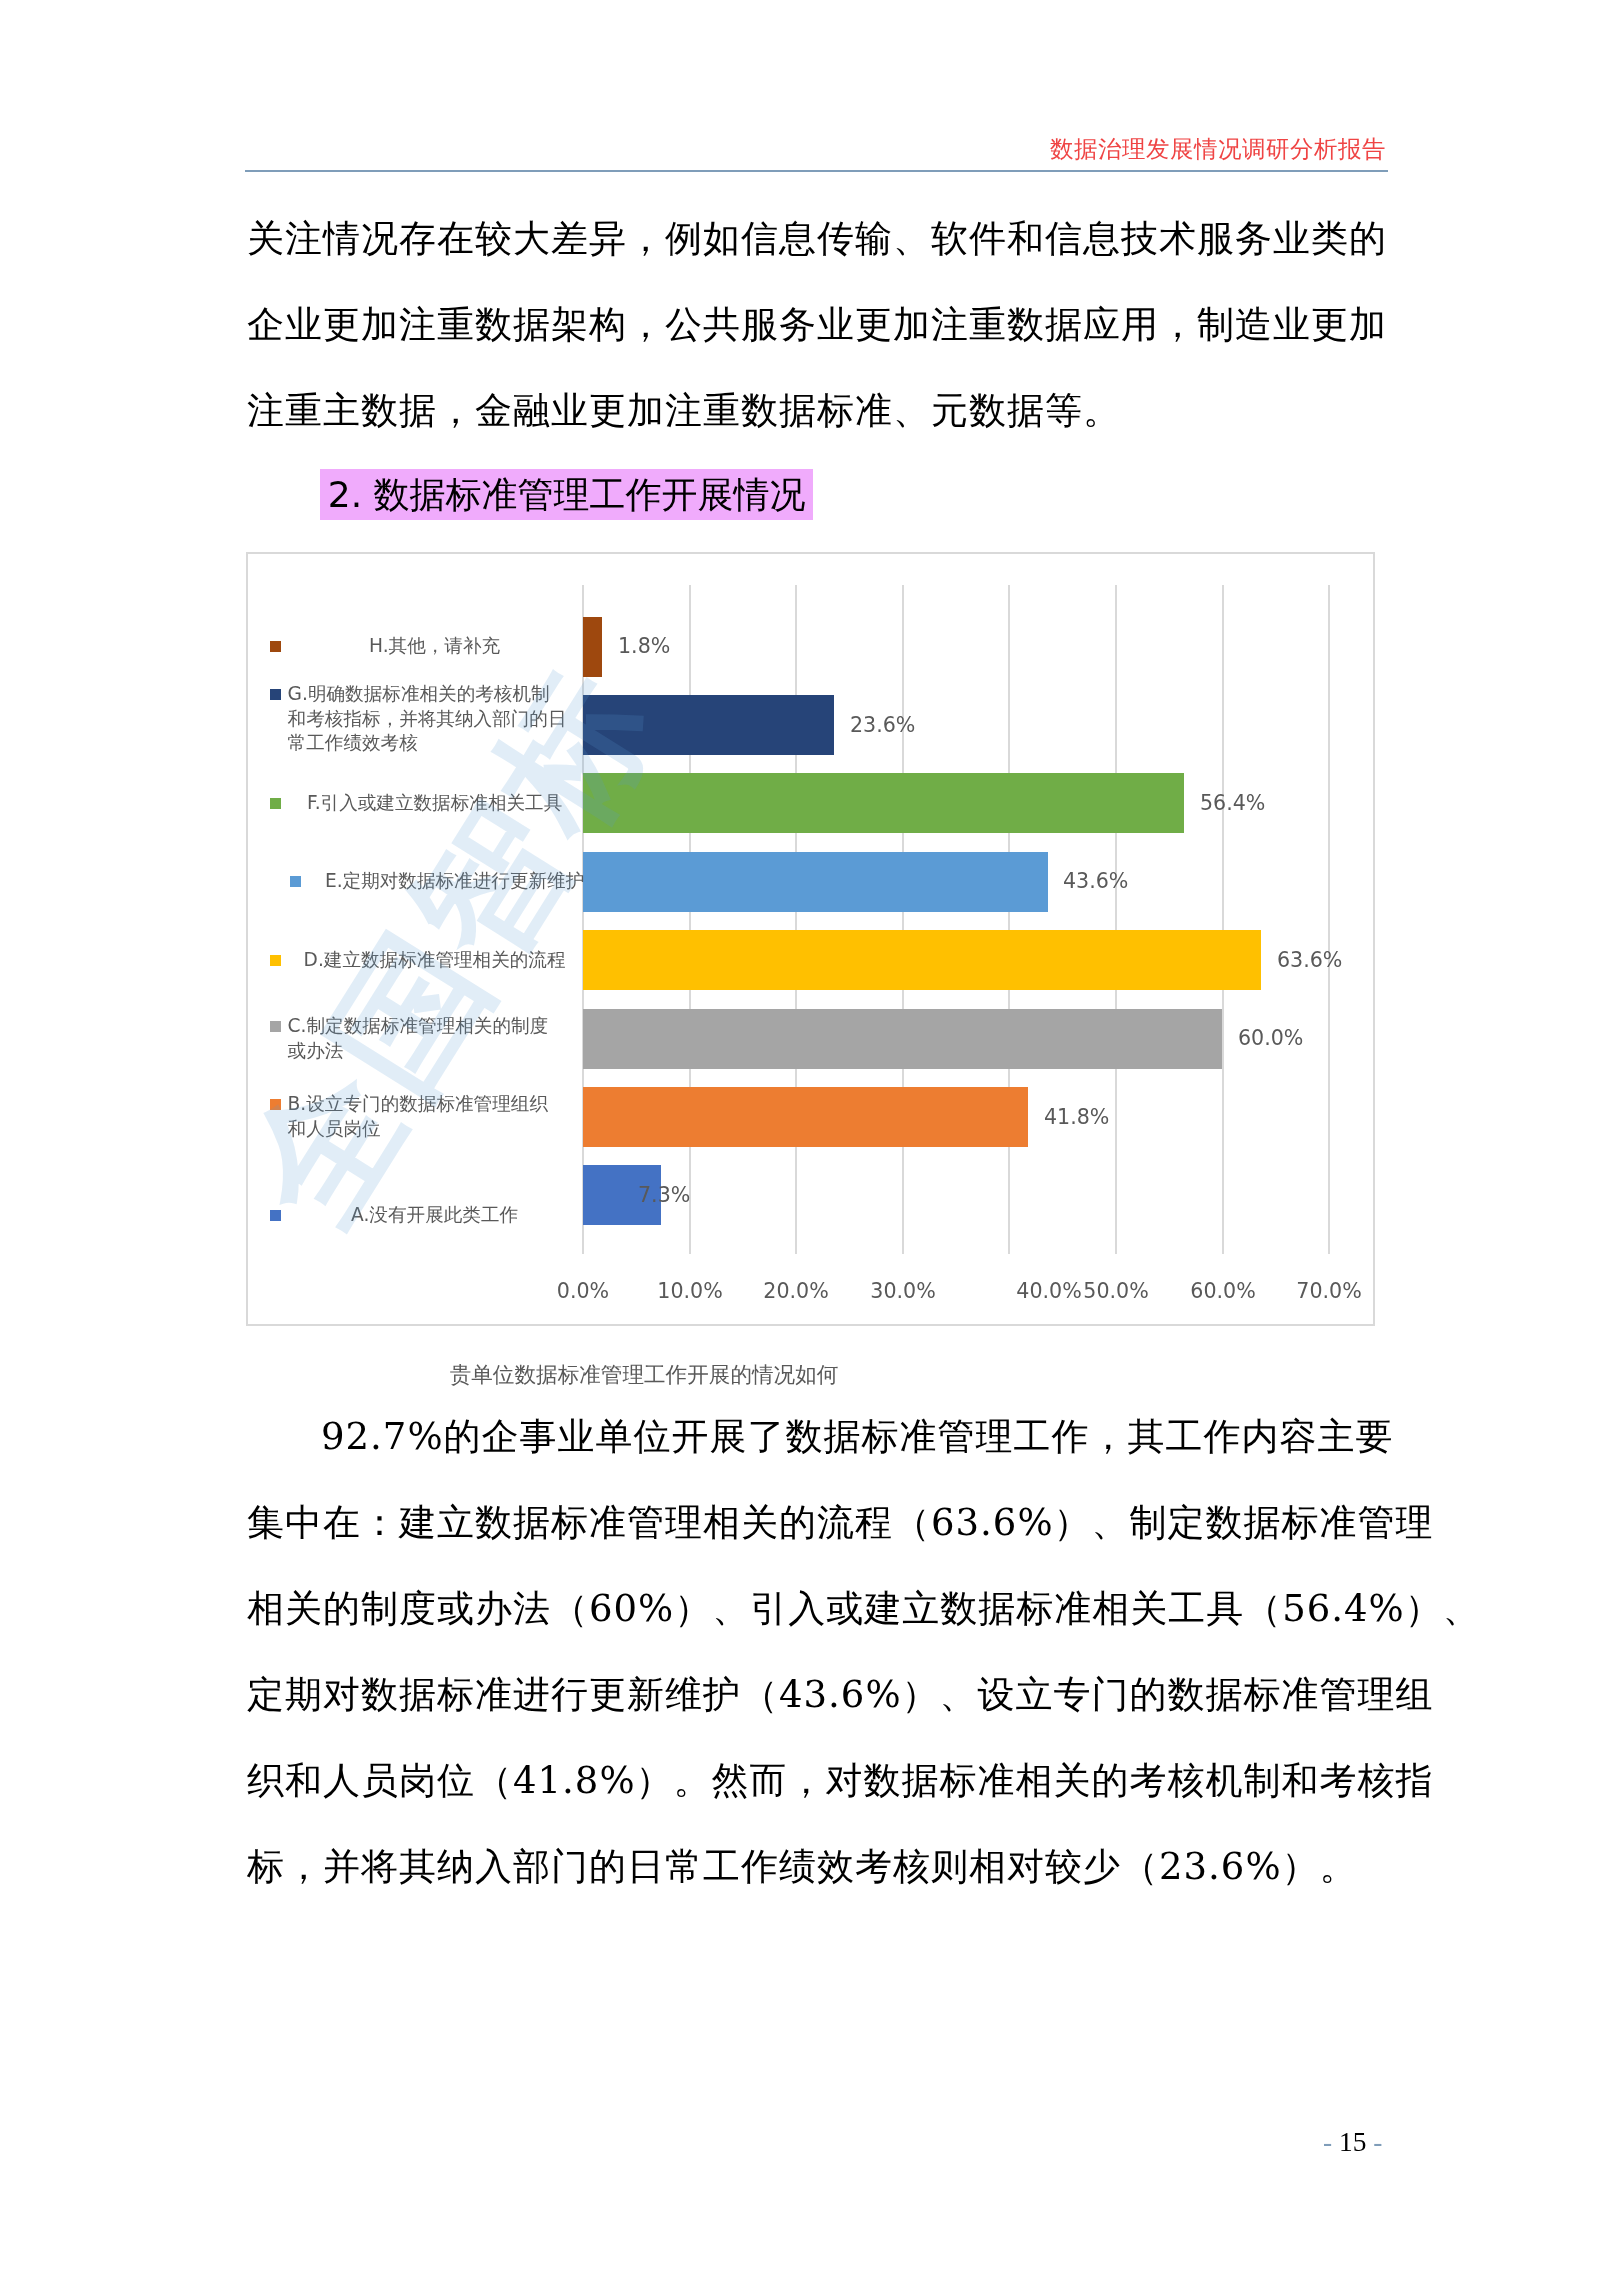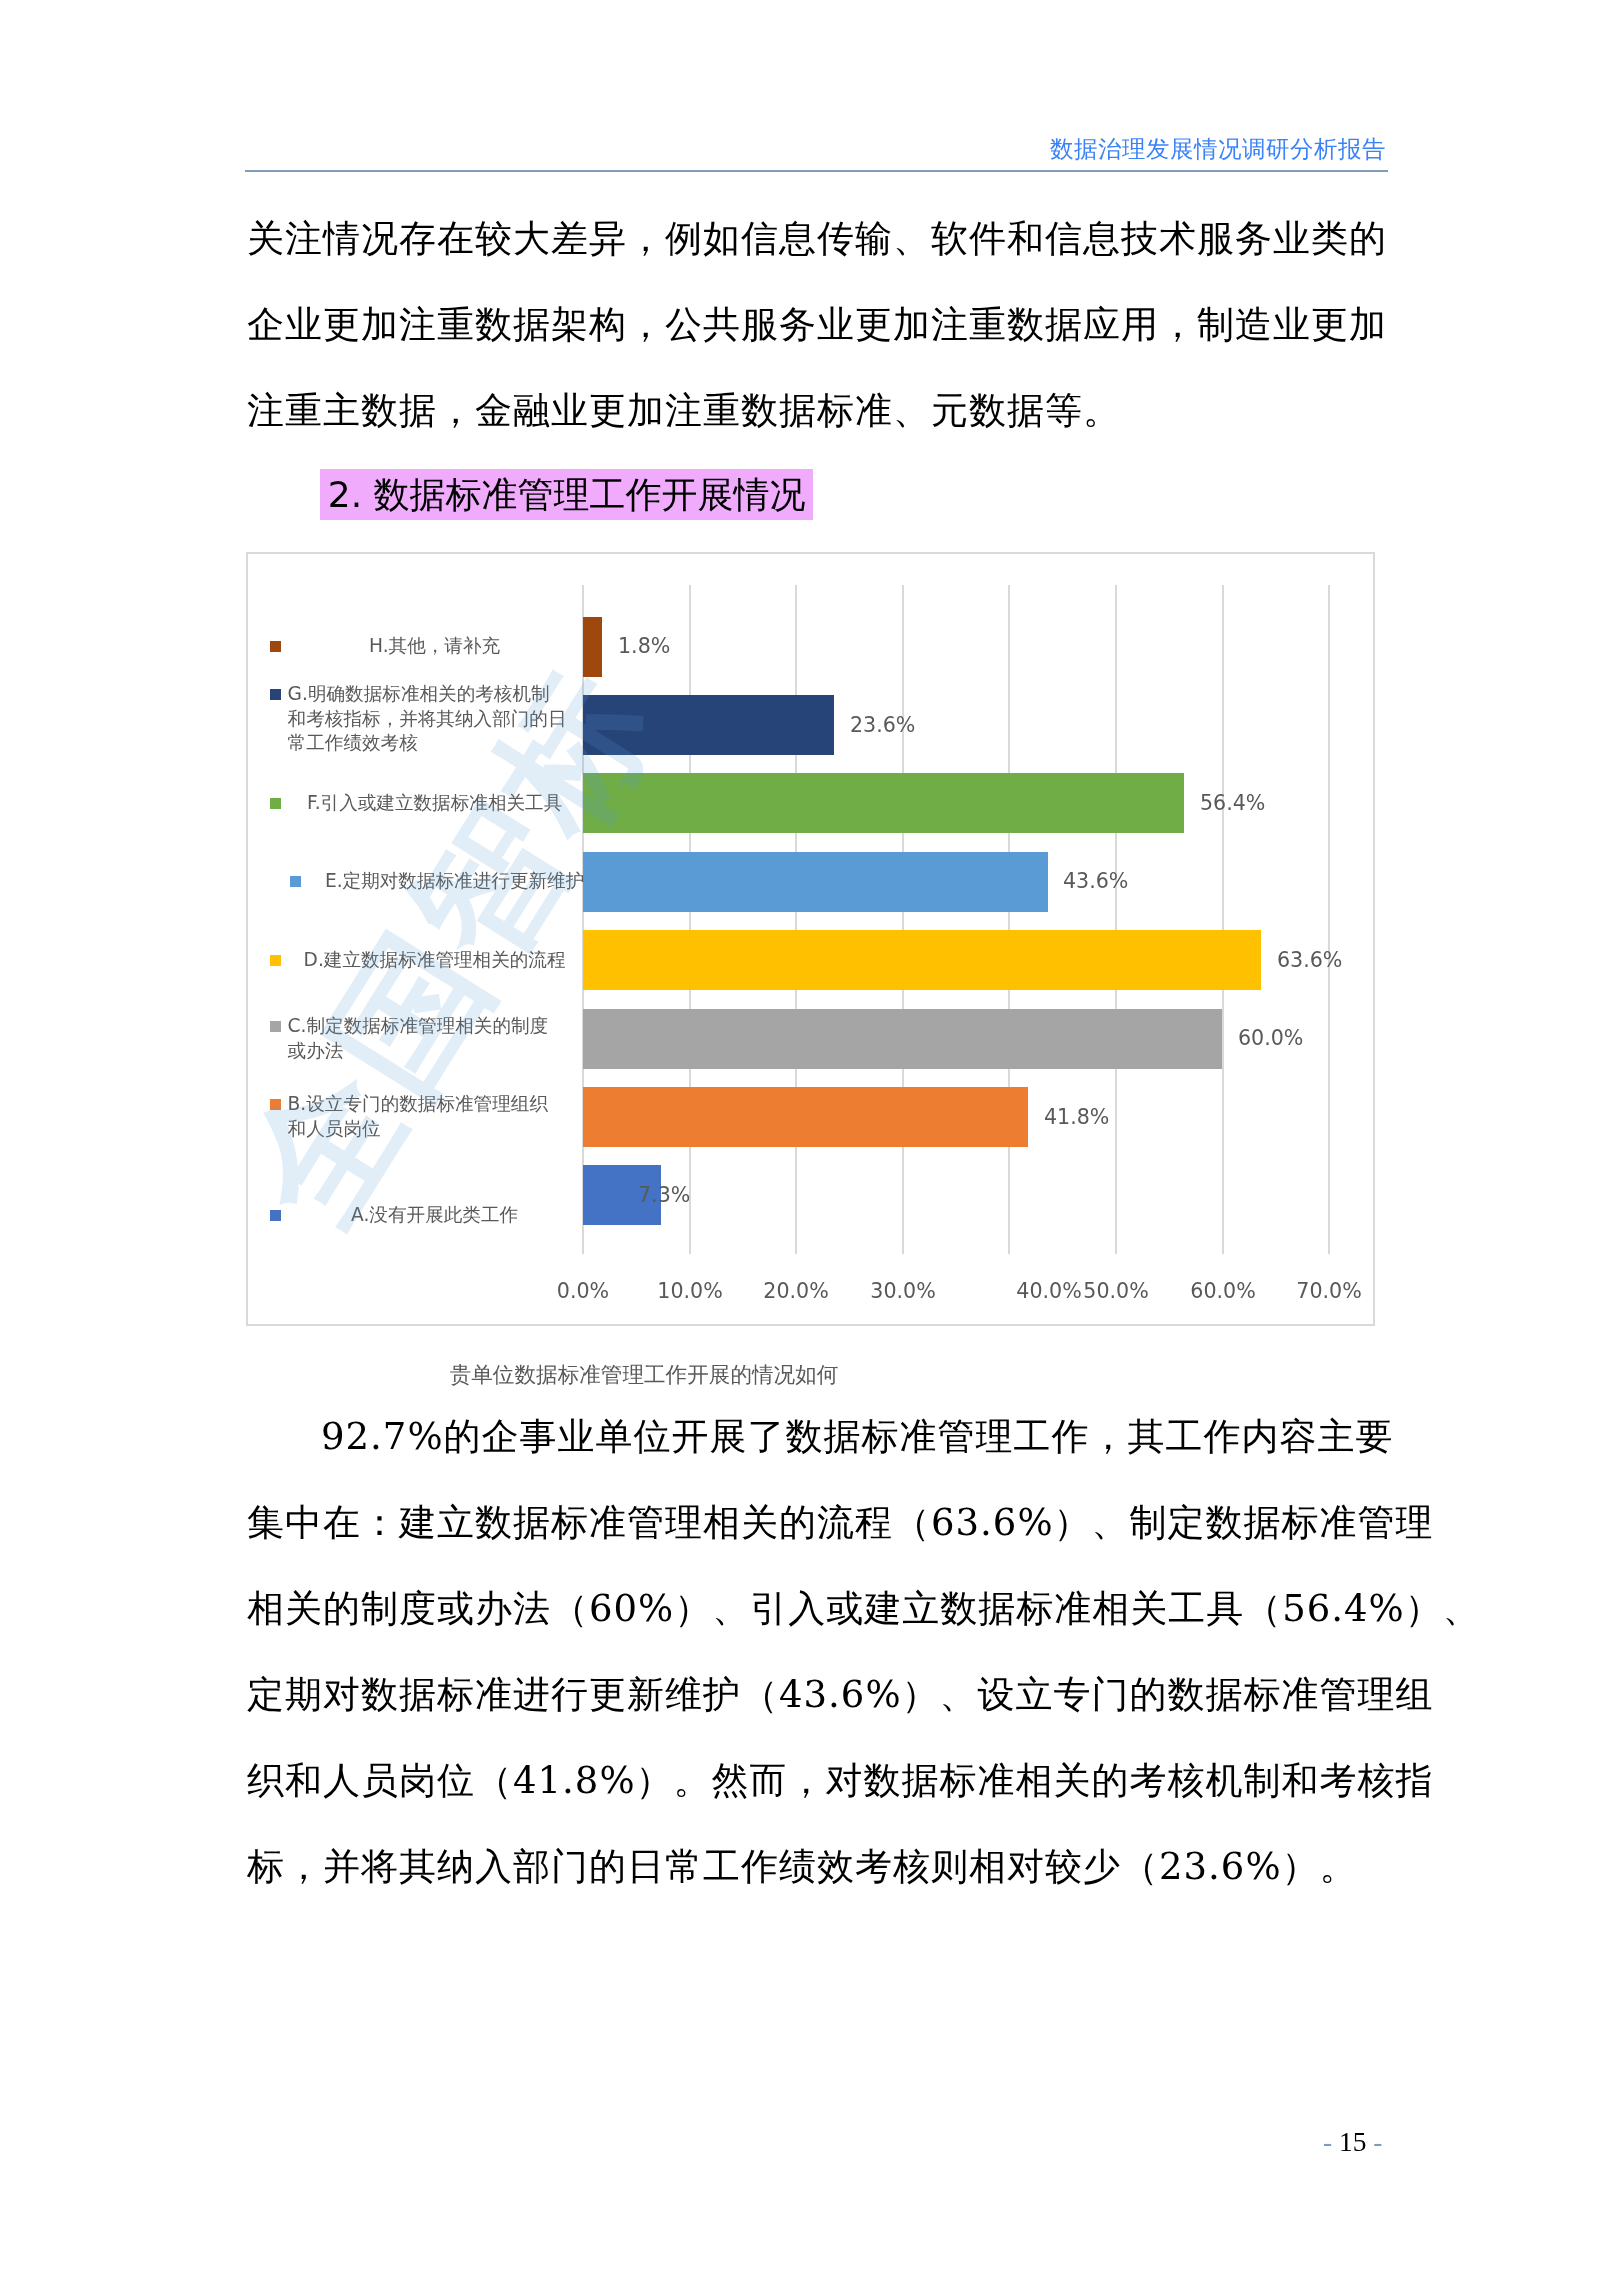--- a/index.html
+++ b/index.html
@@ -1,20 +1,20 @@
 <!DOCTYPE html>
 <html><head>
 <meta charset="utf-8">
 <style>
   html, body { margin: 0; padding: 0; background: #ffffff; }
   body { width: 1621px; height: 2293px; position: relative; overflow: hidden;
          font-family: "DejaVu Serif", "Liberation Serif", serif; color: #000; }
 
   .header-title { position: absolute; right: 235px; top: 133px; font-family: "DejaVu Sans", "Liberation Sans", sans-serif;
-                  font-size: 23.5px; color: #3b82f6; letter-spacing: 0.5px; white-space: nowrap; }
+                  font-size: 23.5px; color: #ef4444; letter-spacing: 0.5px; white-space: nowrap; }
   .header-rule { position: absolute; left: 245px; top: 170px; width: 1143px; height: 2px; background: #7f9db9; }
 
   .para { position: absolute; left: 247px; width: 1143px; font-size: 37px; line-height: 86px; letter-spacing: 1px; }
   .para p { margin: 0; white-space: nowrap; }
   .para .indent { padding-left: 74px; }
 
   .section-heading { position: absolute; left: 320px; top: 469px; height: 51px; padding: 0 7.8px;
                      background: #f0abfc; font-family: "DejaVu Sans", "Liberation Sans", sans-serif; font-size: 36px;
                      line-height: 51px; white-space: nowrap; }
 

